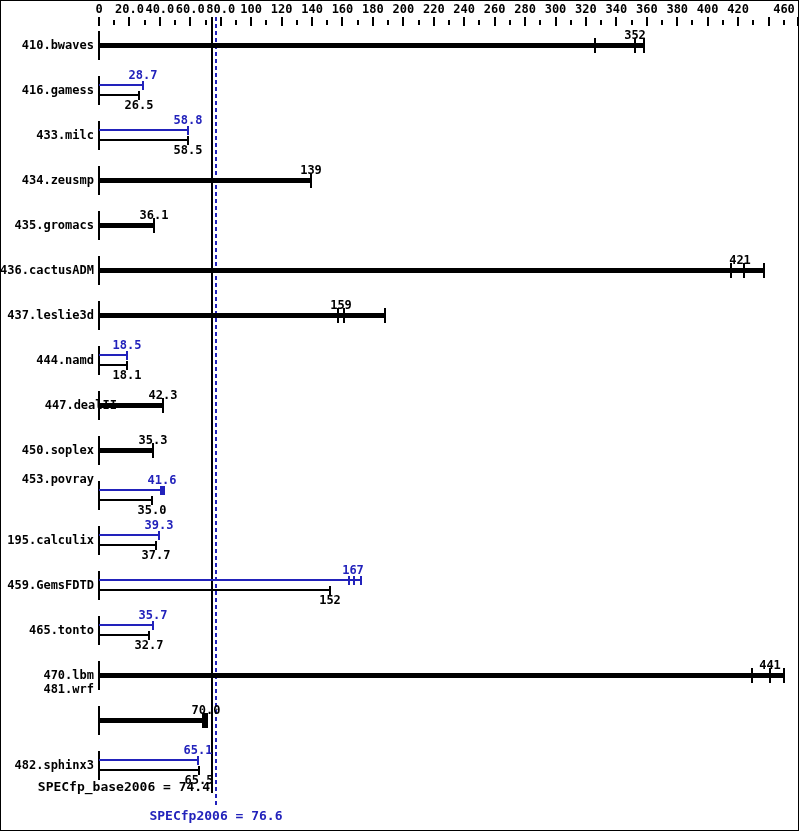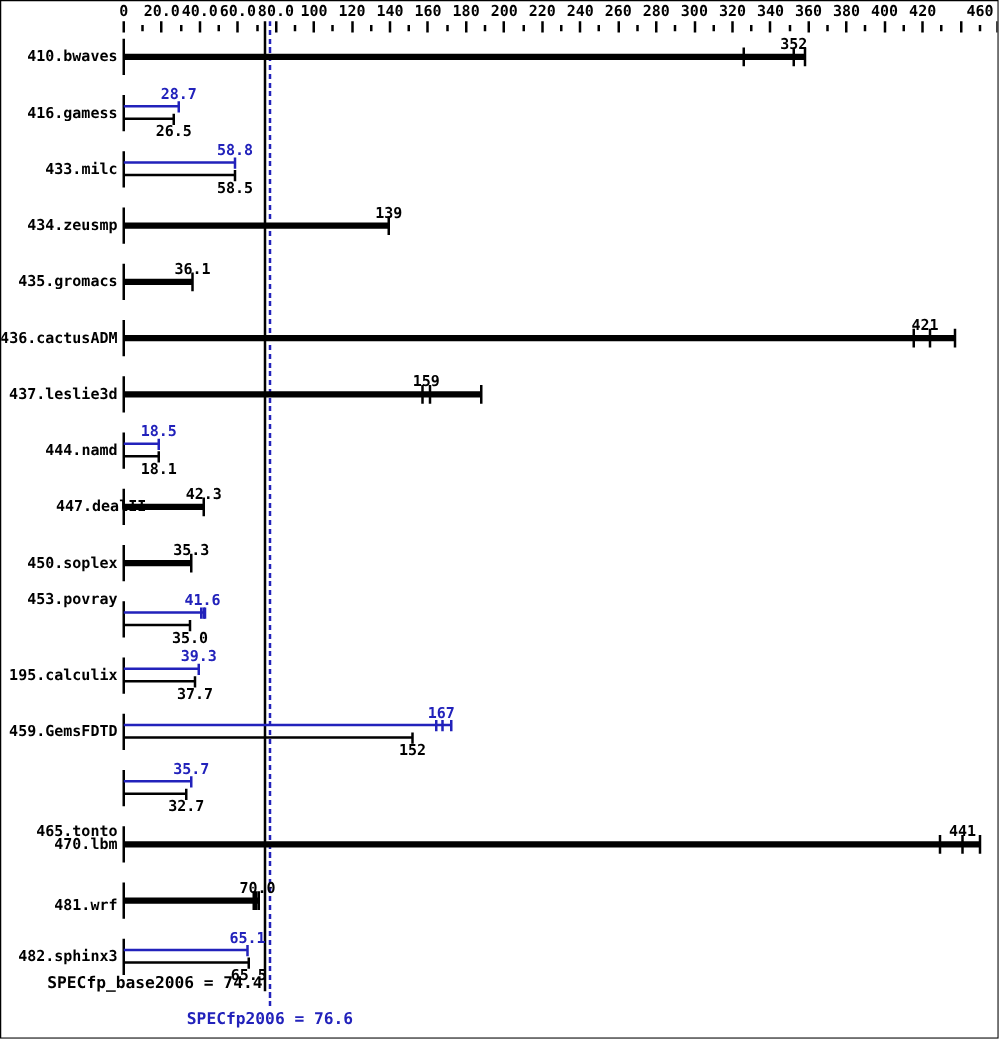--- a/index.html
+++ b/index.html
@@ -191,36 +191,36 @@
     <div class="abs bench-label" style="left: 93px; top: 584px;">459.GemsFDTD</div>
     <div class="abs row-axis" style="left: 97px; top: 570px; height: 29px;"></div>
     <div class="abs bar" style="left: 98px; top: 578px; height: 2px; width: 262px; background: rgb(34, 34, 187);"></div>
     <div class="abs runtick" style="left: 347px; top: 575px; height: 9px; background: rgb(34, 34, 187);"></div>
     <div class="abs runtick" style="left: 352px; top: 575px; height: 9px; background: rgb(34, 34, 187);"></div>
     <div class="abs cap" style="left: 359px; top: 575px; height: 9px; background: rgb(34, 34, 187);"></div>
     <div class="abs val-label" style="color: rgb(34, 34, 187); left: 352px; top: 563px;">167</div>
     <div class="abs bar" style="left: 98px; top: 588px; height: 2px; width: 231px; background: rgb(0, 0, 0);"></div>
     <div class="abs cap" style="left: 328px; top: 585px; height: 9px; background: rgb(0, 0, 0);"></div>
     <div class="abs val-label" style="color: rgb(0, 0, 0); left: 329px; top: 593px;">152</div>
-    <div class="abs bench-label" style="left: 93px; top: 629px; margin-top: 35px;">465.tonto</div>
+    <div class="abs bench-label" style="left: 93px; top: 629px;">465.tonto</div>
     <div class="abs row-axis" style="left: 97px; top: 615px; height: 29px;"></div>
     <div class="abs bar" style="left: 98px; top: 623px; height: 2px; width: 54px; background: rgb(34, 34, 187);"></div>
     <div class="abs cap" style="left: 151px; top: 620px; height: 9px; background: rgb(34, 34, 187);"></div>
     <div class="abs val-label" style="color: rgb(34, 34, 187); left: 152px; top: 608px;">35.7</div>
     <div class="abs bar" style="left: 98px; top: 633px; height: 2px; width: 50px; background: rgb(0, 0, 0);"></div>
     <div class="abs cap" style="left: 147px; top: 630px; height: 9px; background: rgb(0, 0, 0);"></div>
     <div class="abs val-label" style="color: rgb(0, 0, 0); left: 148px; top: 638px;">32.7</div>
     <div class="abs bench-label" style="left: 93px; top: 674px;">470.lbm</div>
     <div class="abs row-axis" style="left: 97px; top: 660px; height: 29px;"></div>
     <div class="abs bar" style="left: 98px; top: 672px; height: 5px; width: 685px; background: rgb(0, 0, 0);"></div>
     <div class="abs runtick" style="left: 750px; top: 667px; height: 15px; background: rgb(0, 0, 0);"></div>
     <div class="abs runtick" style="left: 768px; top: 667px; height: 15px; background: rgb(0, 0, 0);"></div>
     <div class="abs cap" style="left: 782px; top: 667px; height: 15px; background: rgb(0, 0, 0);"></div>
     <div class="abs val-label" style="color: rgb(0, 0, 0); left: 769px; top: 658px;">441</div>
-    <div class="abs bench-label" style="left: 93px; top: 723px;">481.wrf</div>
+    <div class="abs bench-label" style="left: 93px; top: 688px;">481.wrf</div>
     <div class="abs row-axis" style="left: 97px; top: 705px; height: 29px;"></div>
     <div class="abs bar" style="left: 98px; top: 717px; height: 5px; width: 108px; background: rgb(0, 0, 0);"></div>
     <div class="abs runtick" style="left: 201px; top: 712px; height: 15px; background: rgb(0, 0, 0);"></div>
     <div class="abs runtick" style="left: 203px; top: 712px; height: 15px; background: rgb(0, 0, 0);"></div>
     <div class="abs cap" style="left: 205px; top: 712px; height: 15px; background: rgb(0, 0, 0);"></div>
     <div class="abs val-label" style="color: rgb(0, 0, 0); left: 205px; top: 703px;">70.0</div>
     <div class="abs bench-label" style="left: 93px; top: 764px; text-align: center;">482.sphinx3</div>
     <div class="abs row-axis" style="left: 97px; top: 750px; height: 29px;"></div>
     <div class="abs bar" style="left: 98px; top: 758px; height: 2px; width: 99px; background: rgb(34, 34, 187);"></div>
     <div class="abs cap" style="left: 196px; top: 755px; height: 9px; background: rgb(34, 34, 187);"></div>

